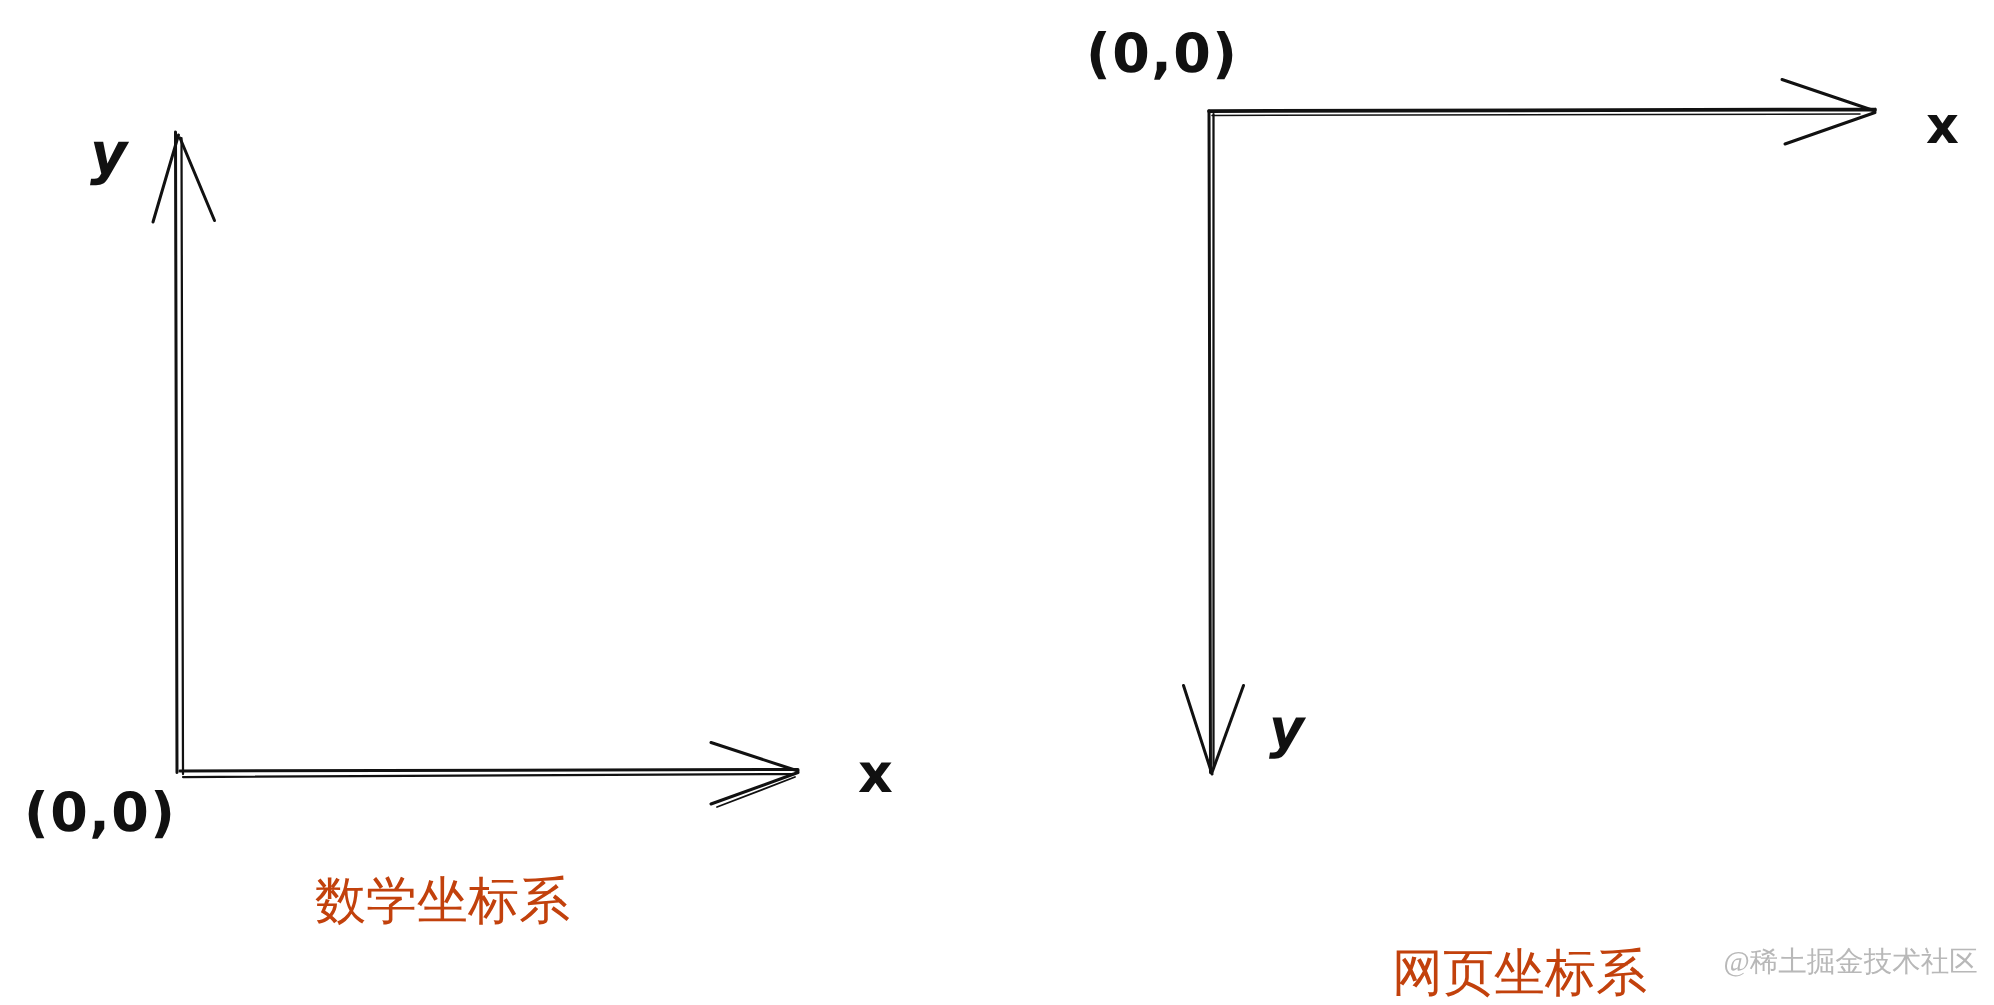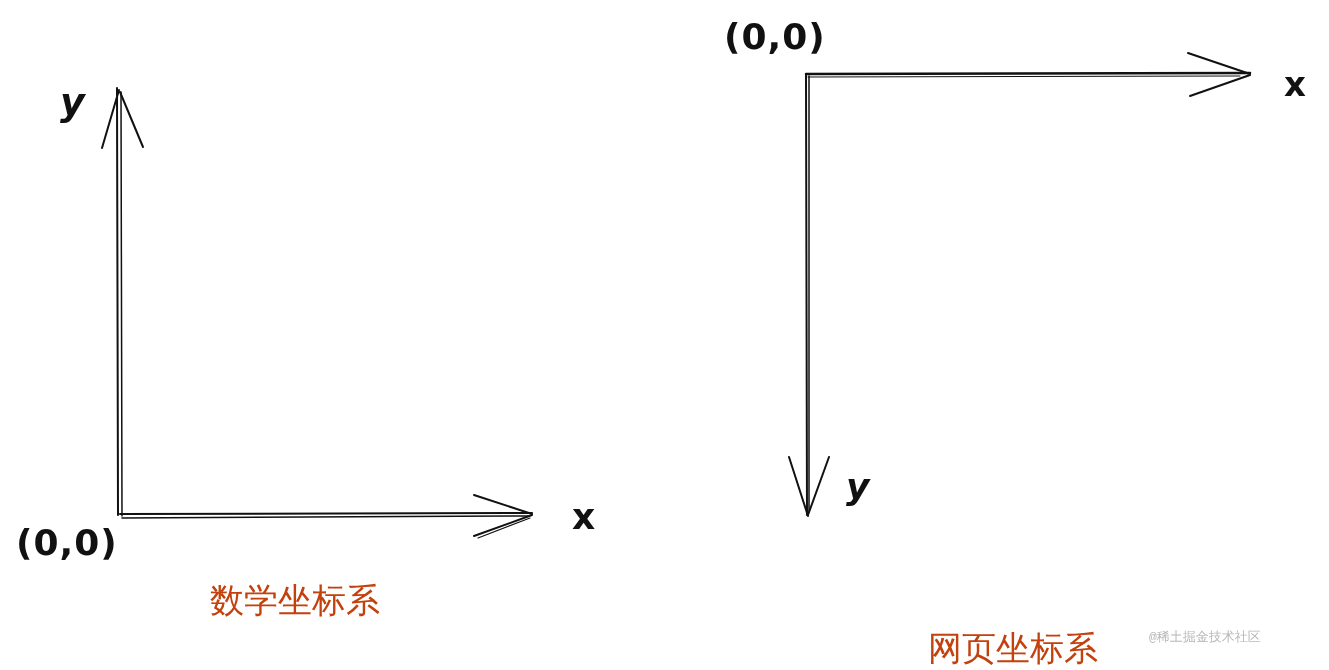--- a/index.html
+++ b/index.html
@@ -1,19 +1,19 @@
 <!DOCTYPE html>
 <html><head>
   <meta charset="utf-8">
   <style>
     html, body { margin: 0; padding: 0; background: #ffffff; }
     body { width: 1329px; height: 670px; position: relative; overflow: hidden; font-family: "DejaVu Sans", sans-serif; }
     svg.canvas { position: absolute; left: 0; top: 0; }
     .caption { position: absolute; font-family: "DejaVu Sans", sans-serif; font-size: 34px; color: #c2410c; white-space: nowrap; }
-    .watermark { position: absolute; font-family: Liberation Mono, monospace; font-size: 13px; color: #b8b8b8; white-space: nowrap; }
+    .watermark { position: absolute; font-family: Liberation Serif, serif; font-size: 19px; color: #b8b8b8; white-space: nowrap; }
   </style>
 </head>
 <body>
 
 <svg class="canvas" width="1329" height="670" viewBox="0 0 1329 670">
 
   <g stroke="#111" fill="none" stroke-linecap="round">
 
     <g>
       <line x1="118" y1="515" x2="117" y2="88" stroke-width="2"></line>

